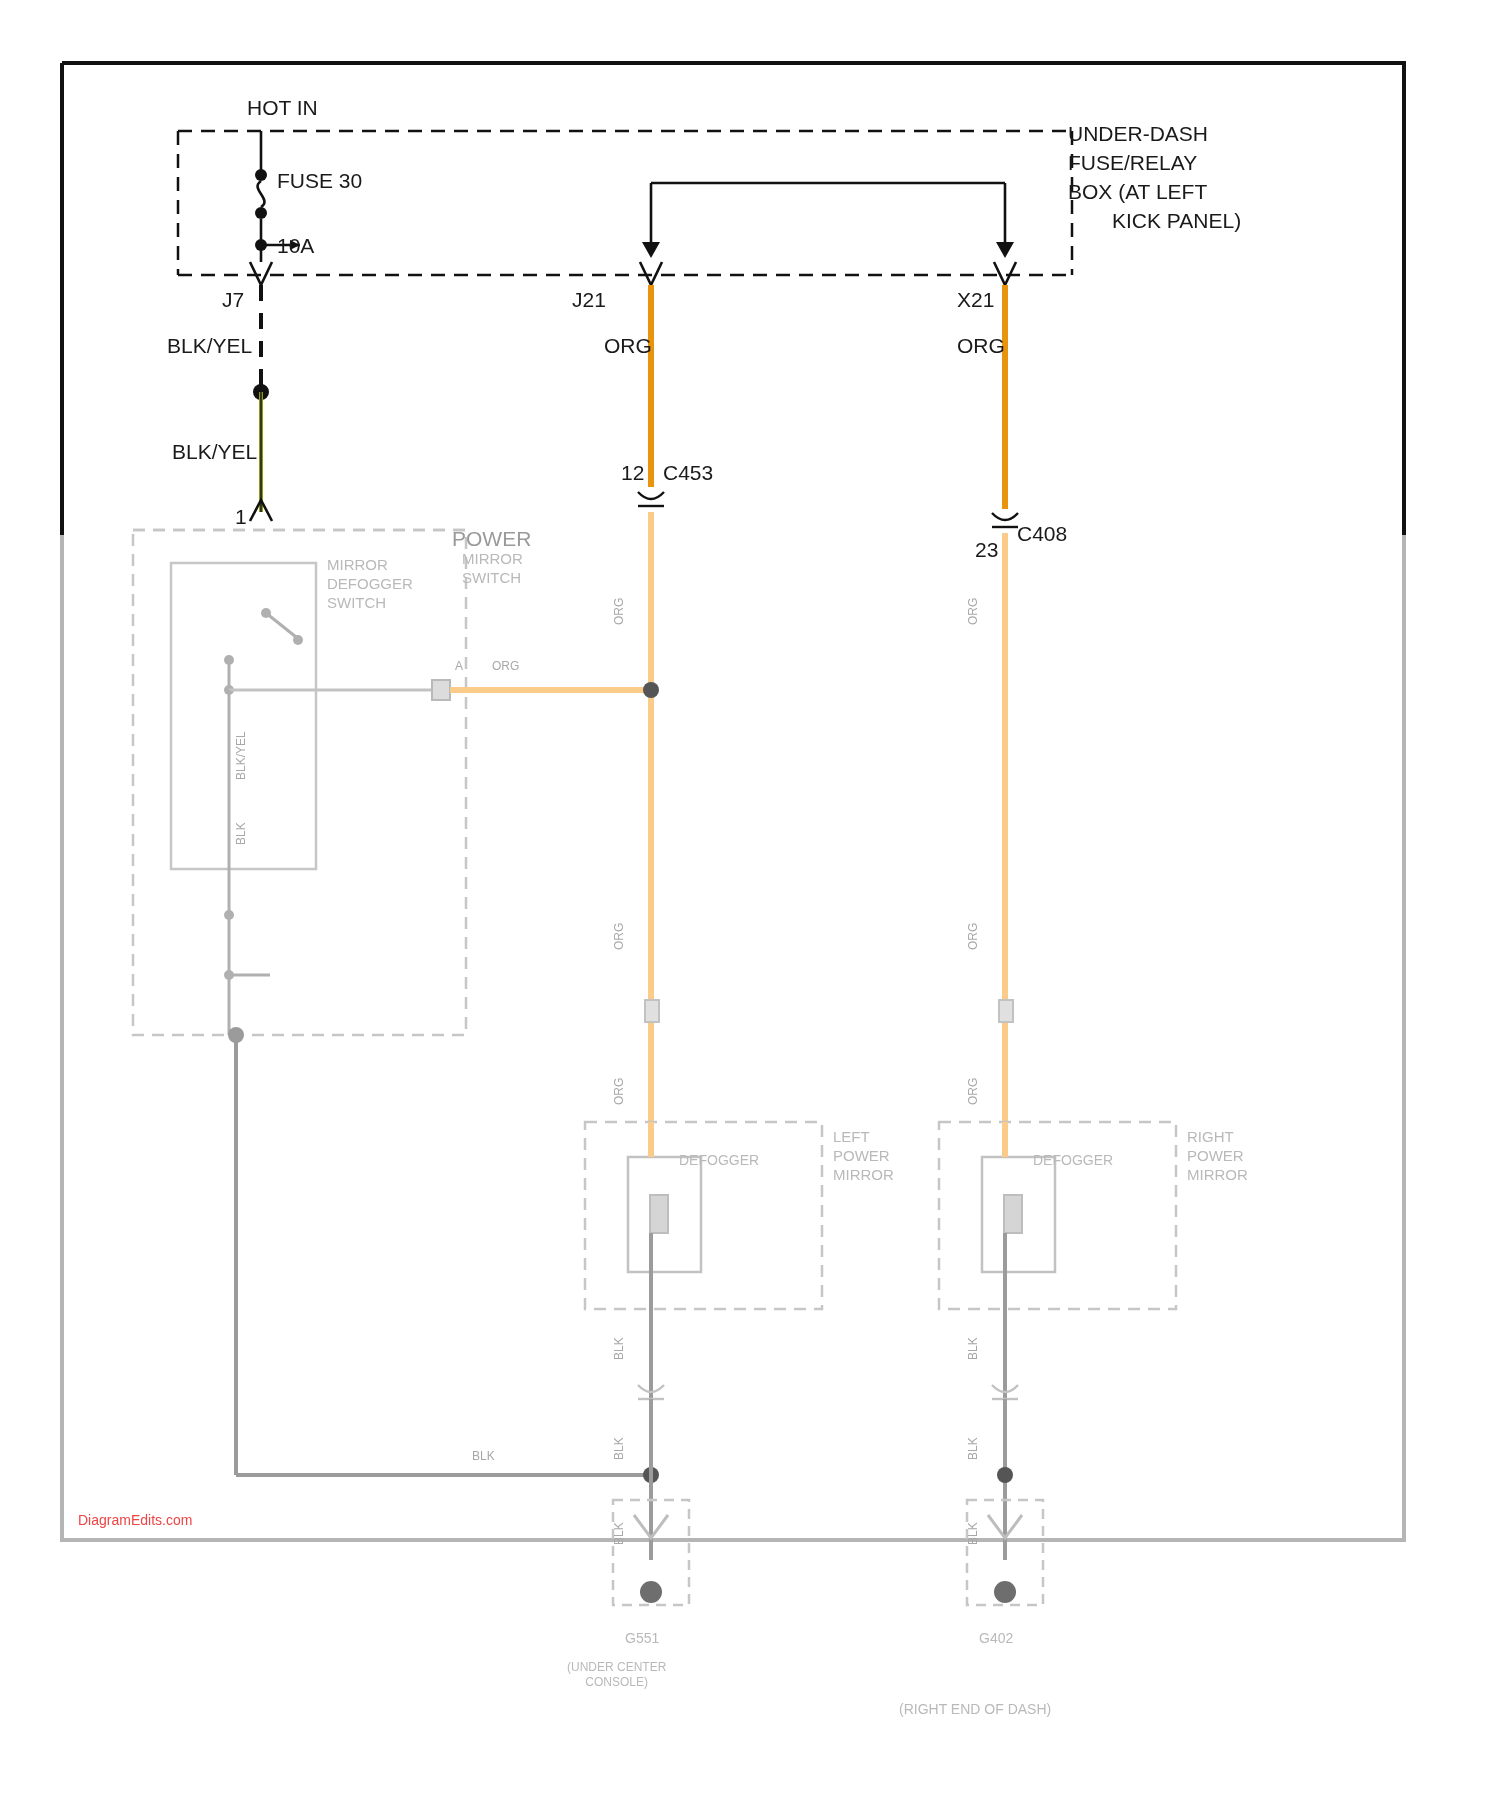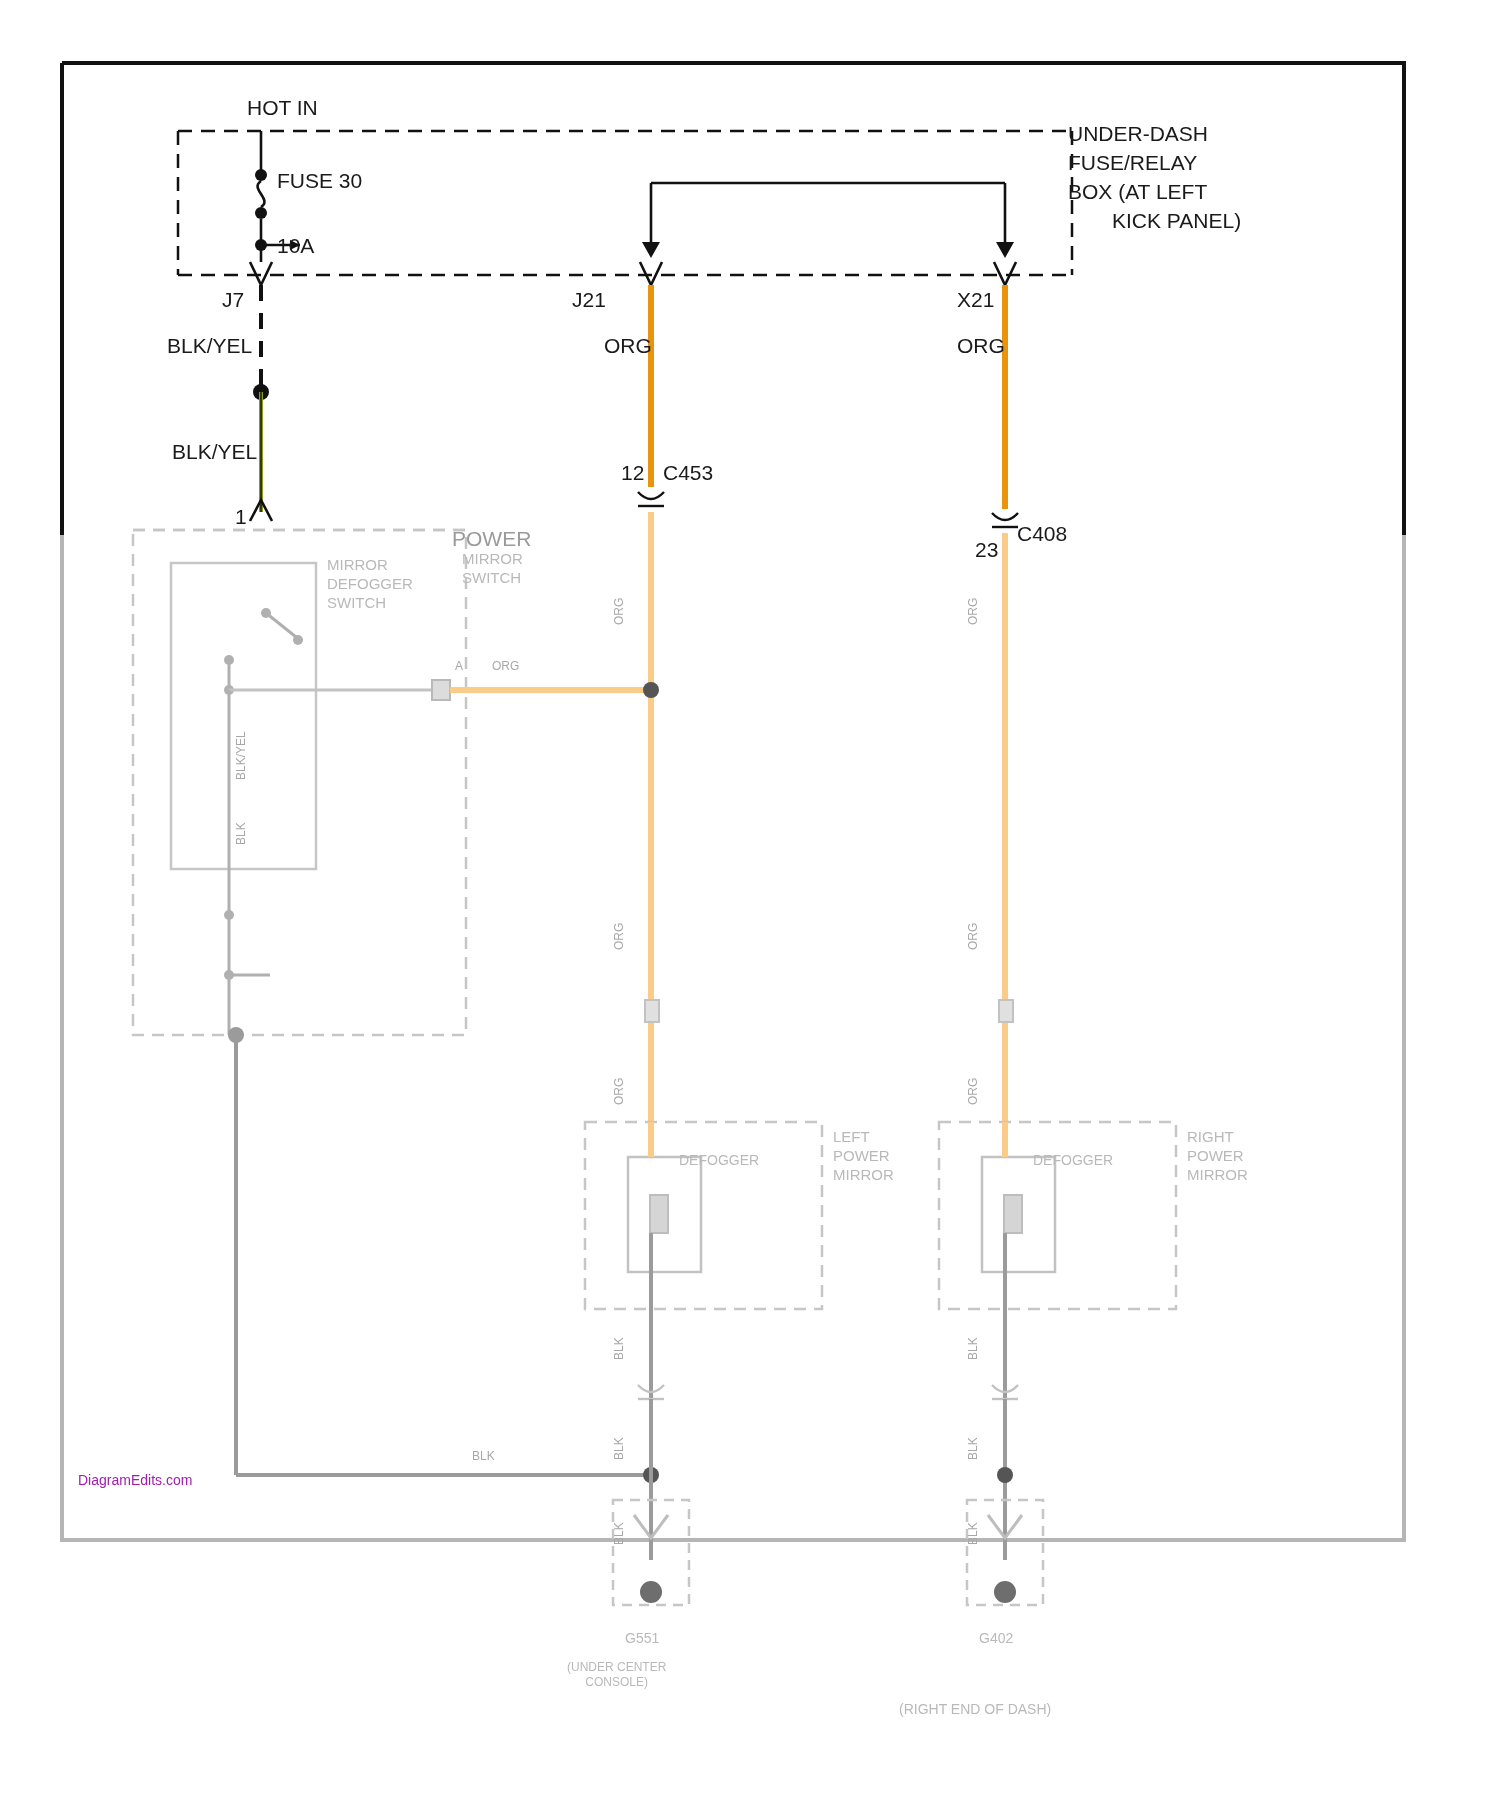--- a/index.html
+++ b/index.html
@@ -30,23 +30,23 @@
   .lbl.sharp { font-size: 21px; color: #1a1a1a; }
   .lbl.faded { color: #b9b9b9; font-size: 13px; }
   .lbl.faded2 { color: #a8a8a8; font-size: 12px; }
   .vert {
     transform-origin: left top;
     transform: rotate(-90deg);
   }
   .wm {
     position: absolute;
     left: 78px;
-    top: 1472px;
+    top: 1512px;
     font-size: 14px;
-    color: #a21caf;
+    color: #ef4444;
     font-family: "Liberation Sans", sans-serif;
   }
 </style>
 </head>
 <body>
 
 <svg id="canvas" viewBox="0 0 1500 1814">
 
   <rect x="62" y="63" width="1342" height="1477" fill="#ffffff" stroke="none"></rect>
 

